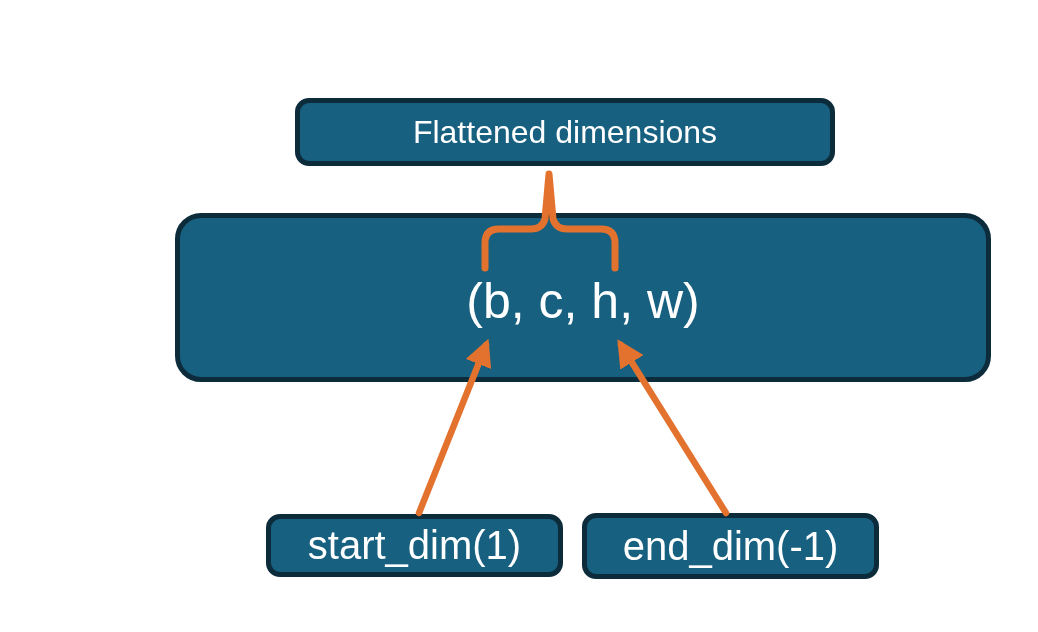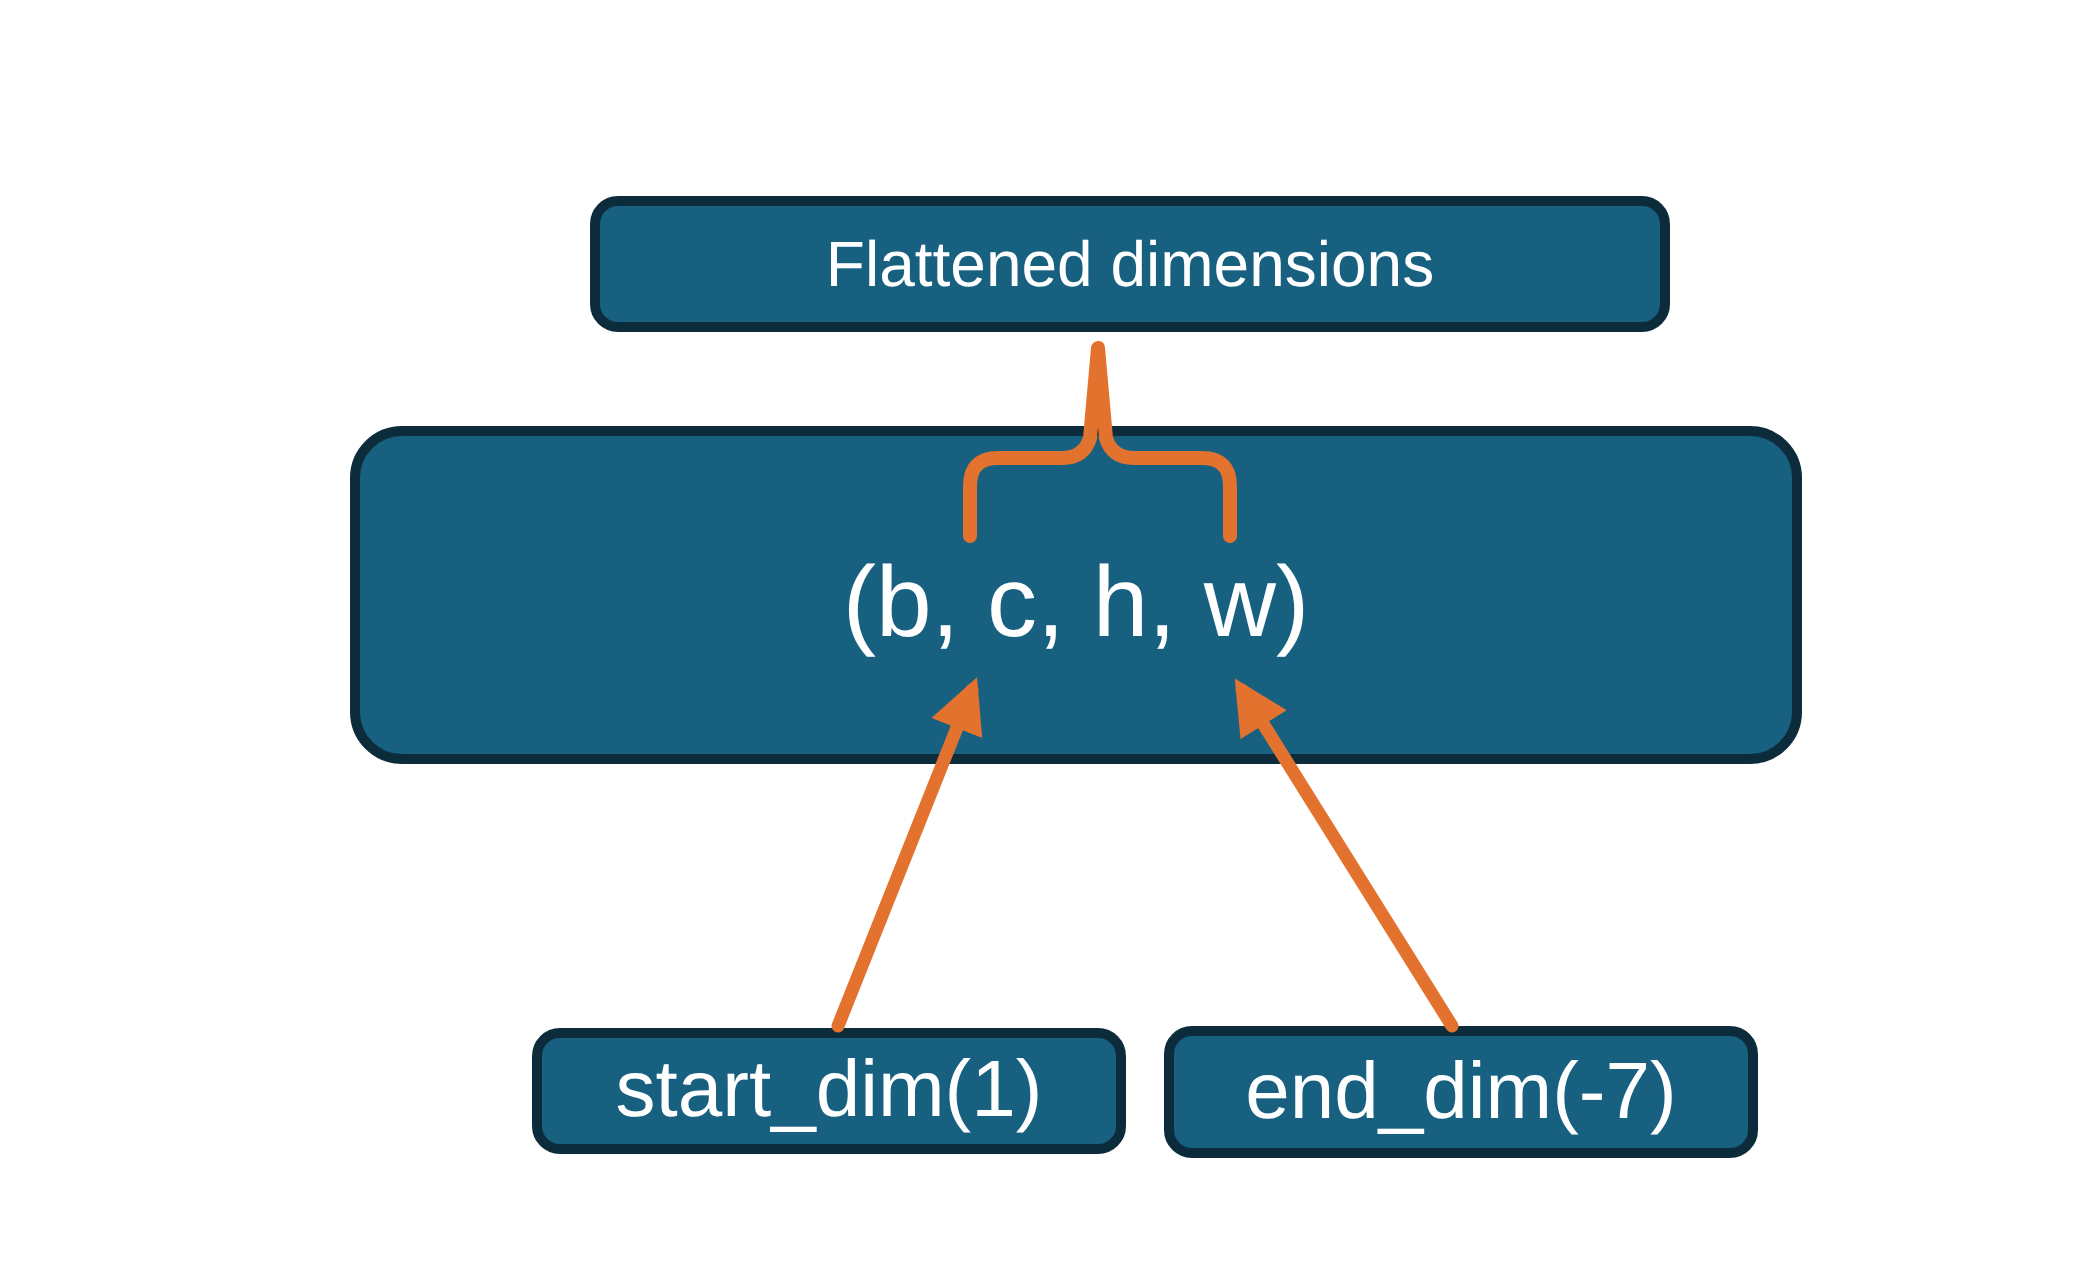--- a/index.html
+++ b/index.html
@@ -34,21 +34,21 @@
     white-space: nowrap;
   }
   .title-box {
     left: 295px; top: 98px;
     width: 540px; height: 68px;
     border-radius: 14px;
     font-size: 32px;
   }
   .tensor-box {
     left: 175px; top: 213px;
-    width: 726px; height: 169px;
+    width: 816px; height: 169px;
     border-radius: 26px;
     font-size: 50px;
   }
   .tensor-box .label { margin-top: 6px; }
   .start-box {
     left: 266px; top: 514px;
     width: 297px; height: 63px;
     border-radius: 14px;
     font-size: 40px;
     text-align: center;
@@ -87,21 +87,21 @@
 
   <div class="node tensor-box">
     <span class="label">(b, c, h, w)</span>
   </div>
 
   <div class="node start-box">
     <span class="label">start_dim(1)</span>
   </div>
 
   <div class="node end-box">
-    <span class="label">end_dim(-7)</span>
+    <span class="label">end_dim(-1)</span>
   </div>
 
   <svg class="overlay" viewBox="0 0 1038 632" xmlns="http://www.w3.org/2000/svg">
     <defs>
       <marker id="arrowhead" viewBox="0 0 10 10" refX="7.5" refY="5" markerWidth="4.2" markerHeight="4.2" orient="auto">
         <path class="accent-fill" d="M 0 0 L 10 5 L 0 10 z"></path>
       </marker>
     </defs>
 
     <path class="accent-stroke" stroke-width="7" d="M 485 268 L 485 243 Q 485 229 499 229 L 531 229 Q 542 229 545 219 L 549 174 L 553 219 Q 556 229 567 229 L 601 229 Q 615 229 615 243 L 615 268"></path>

